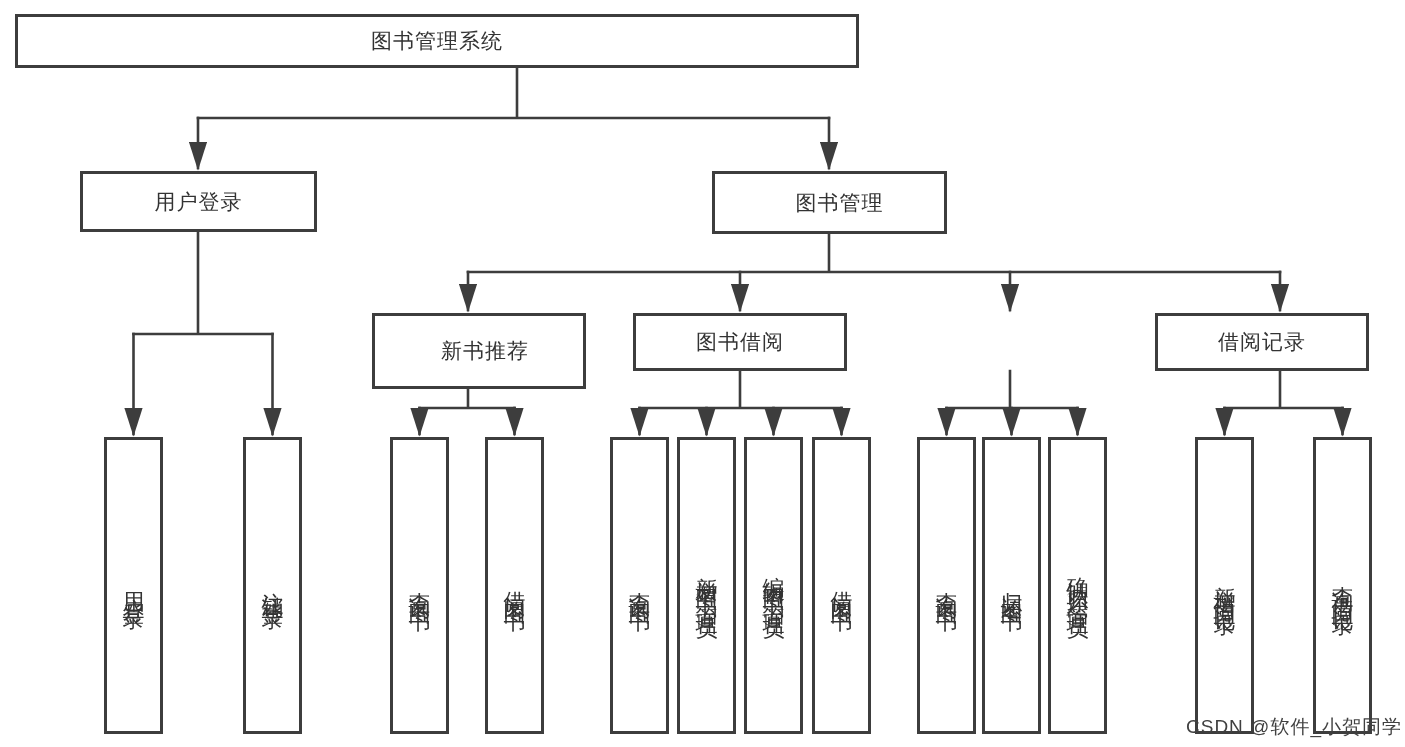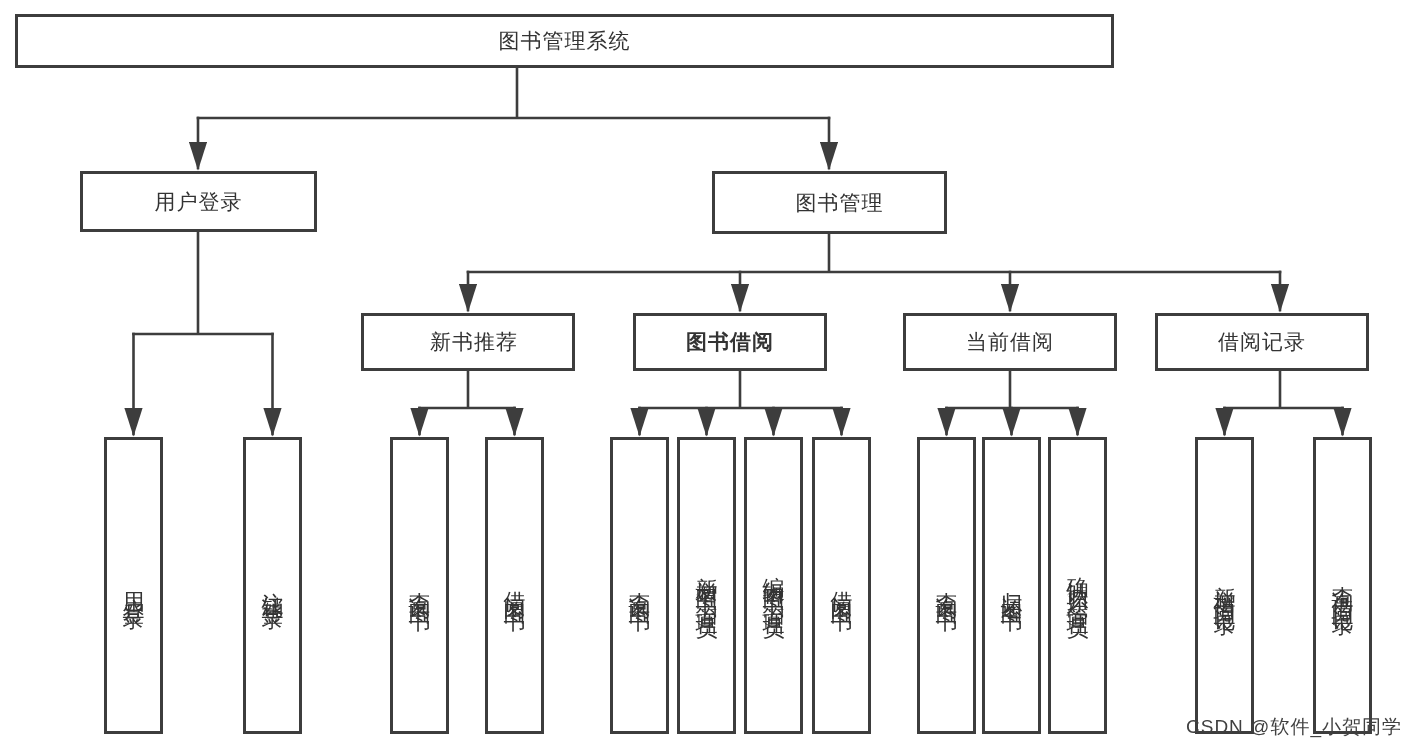--- a/index.html
+++ b/index.html
@@ -69,28 +69,27 @@
       <line x1="946.5" y1="408" x2="946.5" y2="434" marker-end="url(#arrow)"></line>
       <line x1="1011.5" y1="408" x2="1011.5" y2="434" marker-end="url(#arrow)"></line>
       <line x1="1077.5" y1="408" x2="1077.5" y2="434" marker-end="url(#arrow)"></line>
 
       <path d="M1280,371 V408 M1224.5,408 H1342.5"></path>
       <line x1="1224.5" y1="408" x2="1224.5" y2="434" marker-end="url(#arrow)"></line>
       <line x1="1342.5" y1="408" x2="1342.5" y2="434" marker-end="url(#arrow)"></line>
     </g>
   </svg>
 
-  <div class="box hbox root" style="left:15px;top:14px;width:1099px;height:54px;">图书管理系统</div>
+  <div class="box hbox root" style="left:15px;top:14px;width:844px;height:54px;">图书管理系统</div>
 
   <div class="box hbox" style="left:80px;top:171px;width:237px;height:61px;">用户登录</div>
   <div class="box hbox" style="left:712px;top:171px;width:235px;height:63px;padding-left:20px;">图书管理</div>
 
-  <div class="box hbox" style="left:361px;top:313px;width:214px;height:58px;padding-left:12px;">新书推荐</div>
-  <div class="box hbox" style="left:633px;top:313px;width:194px;height:58px;font-weight:bold;">图书借阅</div>
-  <div class="box hbox" style="left:903px;top:313px;width:214px;height:58px;">当前借阅</div>
+  <div class="box hbox" style="left:372px;top:313px;width:214px;height:76px;padding-left:12px;">新书推荐</div>
+  <div class="box hbox" style="left:633px;top:313px;width:214px;height:58px;">图书借阅</div>
   <div class="box hbox" style="left:1155px;top:313px;width:214px;height:58px;">借阅记录</div>
 
   <div class="box leaf" style="left:104px;top:437px;width:59px;height:297px;">用户登录</div>
   <div class="box leaf" style="left:243px;top:437px;width:59px;height:297px;">注销登录</div>
 
   <div class="box leaf" style="left:390px;top:437px;width:59px;height:297px;">查询图书</div>
   <div class="box leaf" style="left:485px;top:437px;width:59px;height:297px;">借阅图书</div>
 
   <div class="box leaf" style="left:610px;top:437px;width:59px;height:297px;">查询图书</div>
   <div class="box leaf" style="left:677px;top:437px;width:59px;height:297px;">新增图书（管理员）</div>

